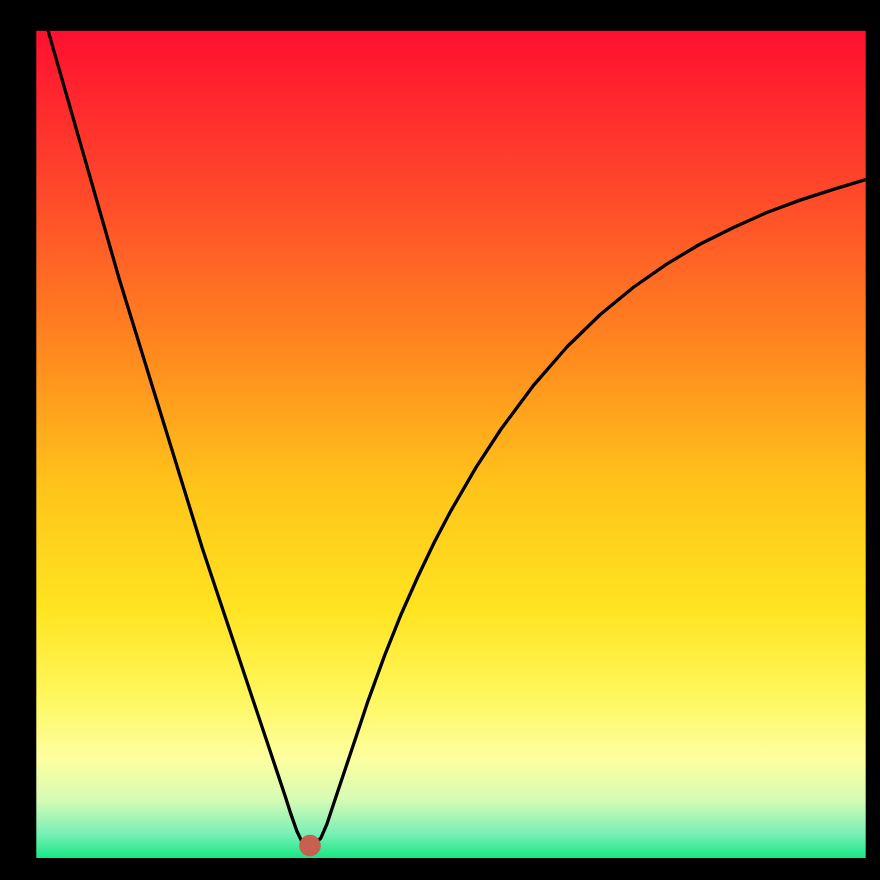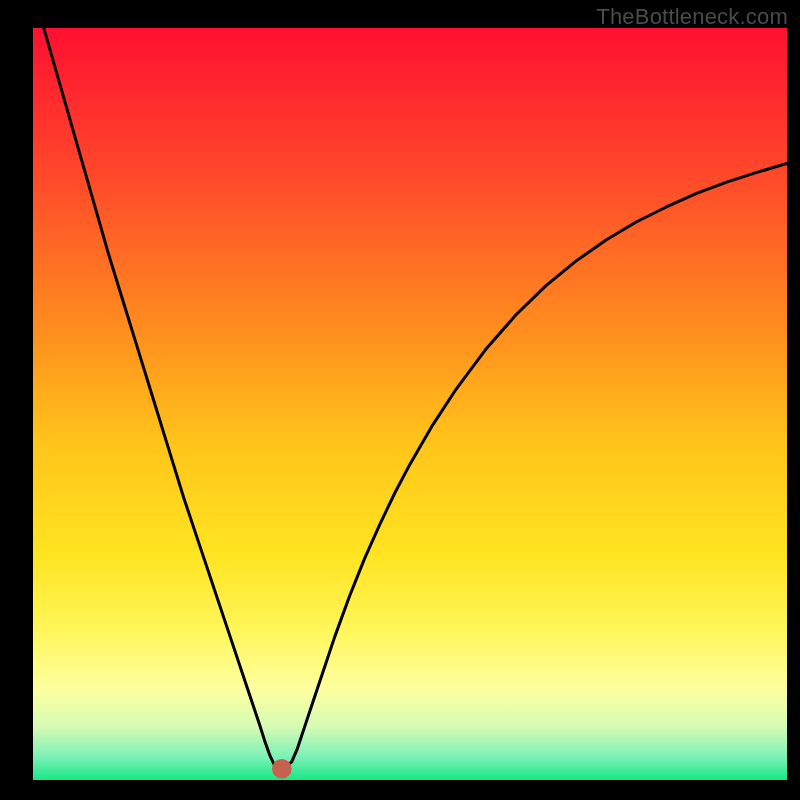--- a/index.html
+++ b/index.html
@@ -29,21 +29,20 @@
     pointer-events: none;
   }
   svg {
     display: block;
   }
 </style>
 </head>
 <body>
 
 <div class="stage">
-  <div class="watermark">TheBottleneck.com</div>
 
   <svg id="chart-svg" width="800" height="800" viewBox="0 0 800 800">
     <defs>
       <linearGradient id="bg-grad" x1="0" y1="0" x2="0" y2="1">
           <stop offset="0.0%" stop-color="#ff1030"></stop>
           <stop offset="20.0%" stop-color="#ff4a2a"></stop>
           <stop offset="40.0%" stop-color="#ff8d1e"></stop>
           <stop offset="55.0%" stop-color="#ffc41a"></stop>
           <stop offset="70.0%" stop-color="#ffe421"></stop>
           <stop offset="80.0%" stop-color="#fff65a"></stop>

